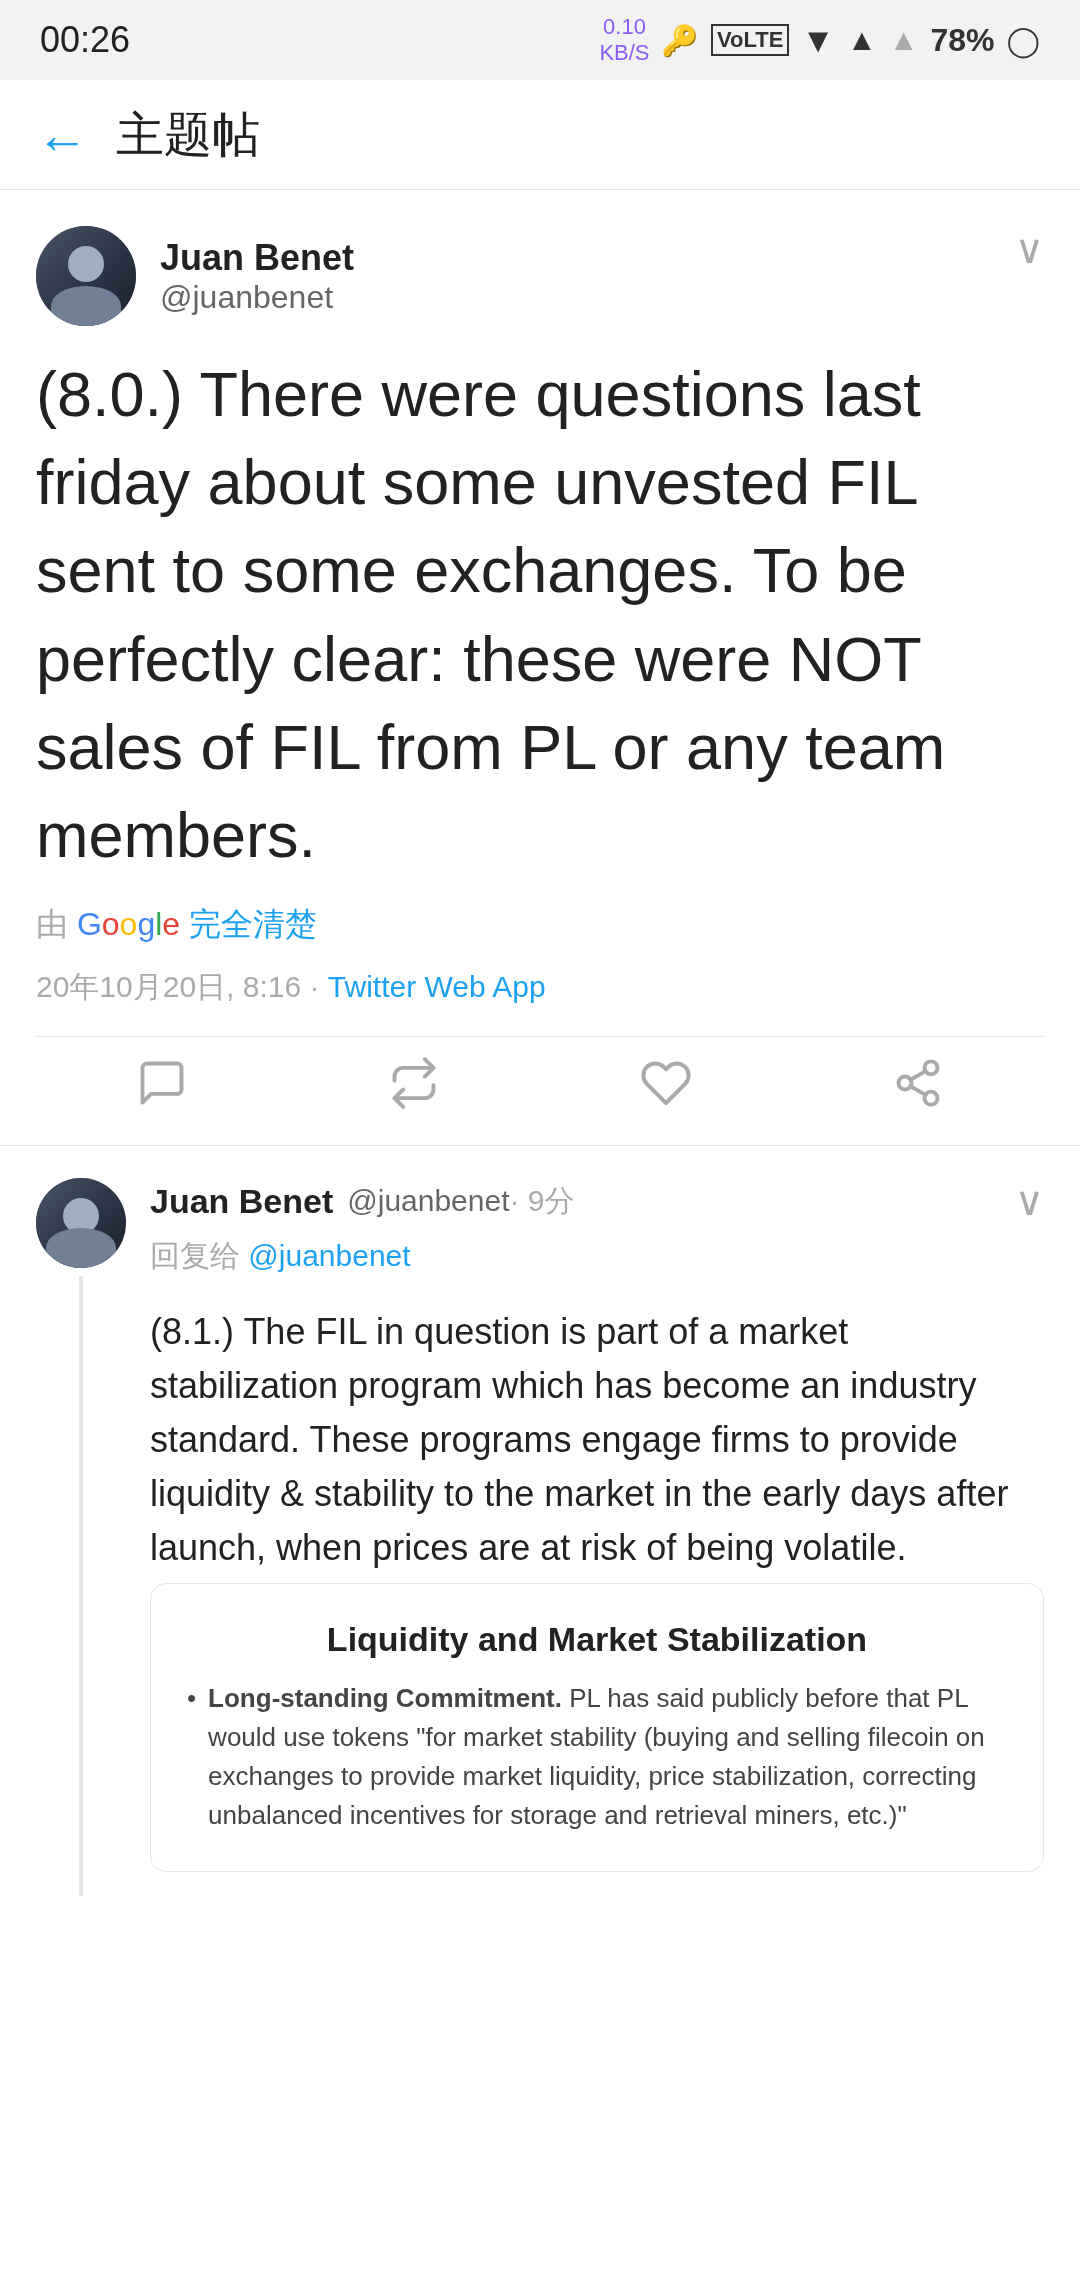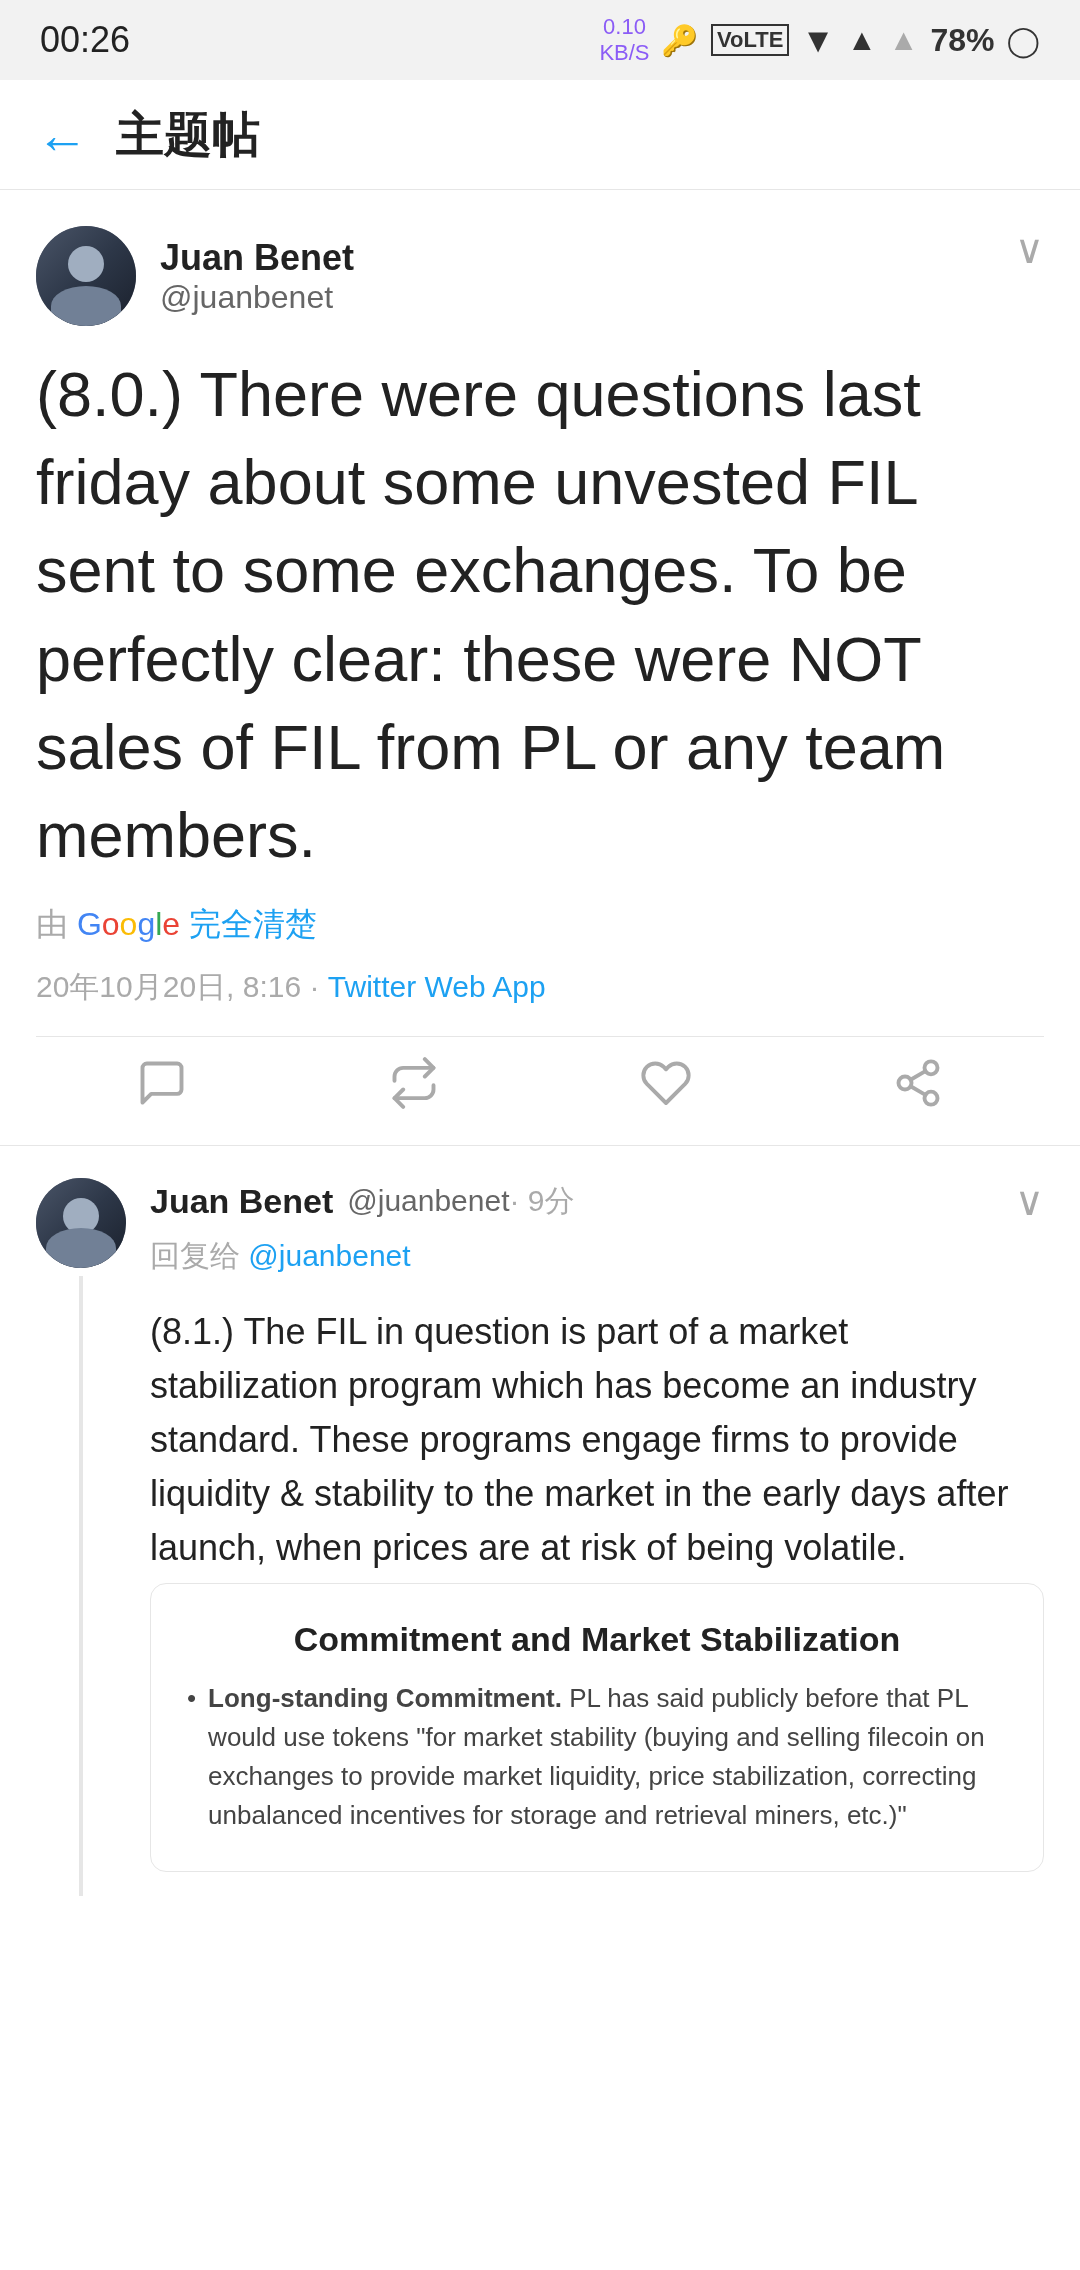--- a/index.html
+++ b/index.html
@@ -52,21 +52,21 @@
     }
     .back-arrow {
       color: #1da1f2;
       font-size: 52px;
       margin-right: 28px;
       cursor: pointer;
       line-height: 1;
     }
     .nav-title {
       font-size: 48px;
-      font-weight: 700;
+      font-weight: 400;
       color: #222;
     }
 
     
     .tweet-card-main {
       background: #fff;
       padding: 36px 36px 0 36px;
       border-bottom: 1px solid #e6e6e6;
     }
     .tweet-header {
@@ -404,21 +404,21 @@
         <span class="reply-time">· 9分</span>
       </div>
       <span class="chevron-down">∨</span>
     </div>
     <div class="reply-to-line">
       <span>回复给 </span><span class="reply-to-link">@juanbenet</span>
     </div>
     <p class="reply-text">(8.1.) The FIL in question is part of a market stabilization program which has become an industry standard. These programs engage firms to provide liquidity &amp; stability to the market in the early days after launch, when prices are at risk of being volatile.</p>
 
     <div class="embedded-card">
-      <div class="card-title">Commitment and Market Stabilization</div>
+      <div class="card-title">Liquidity and Market Stabilization</div>
       <div class="card-bullet">
         <span class="card-bullet-dot">•</span>
         <span class="card-bullet-text">
           <span class="bold">Long-standing Commitment.</span><span> PL has said publicly before that PL would use tokens "for market stability (buying and selling filecoin on exchanges to provide market liquidity, price stabilization, correcting unbalanced incentives for storage and retrieval miners, etc.)"</span>
         </span>
       </div>
     </div>
   </div>
 </div>
 

